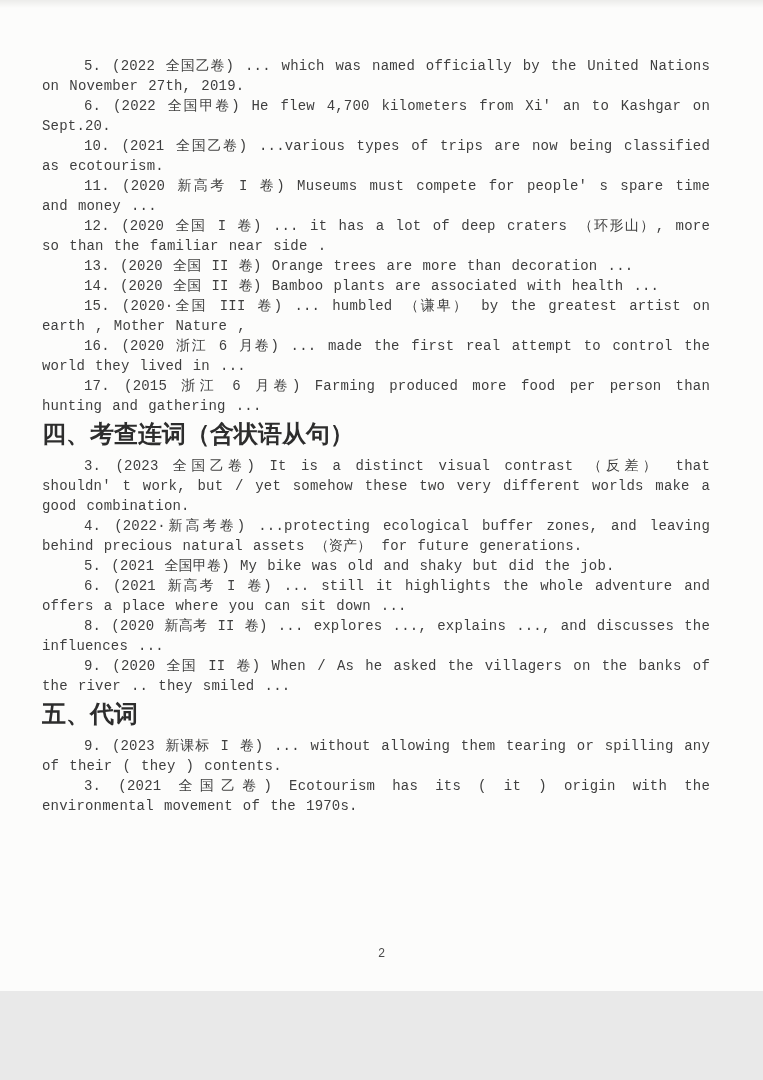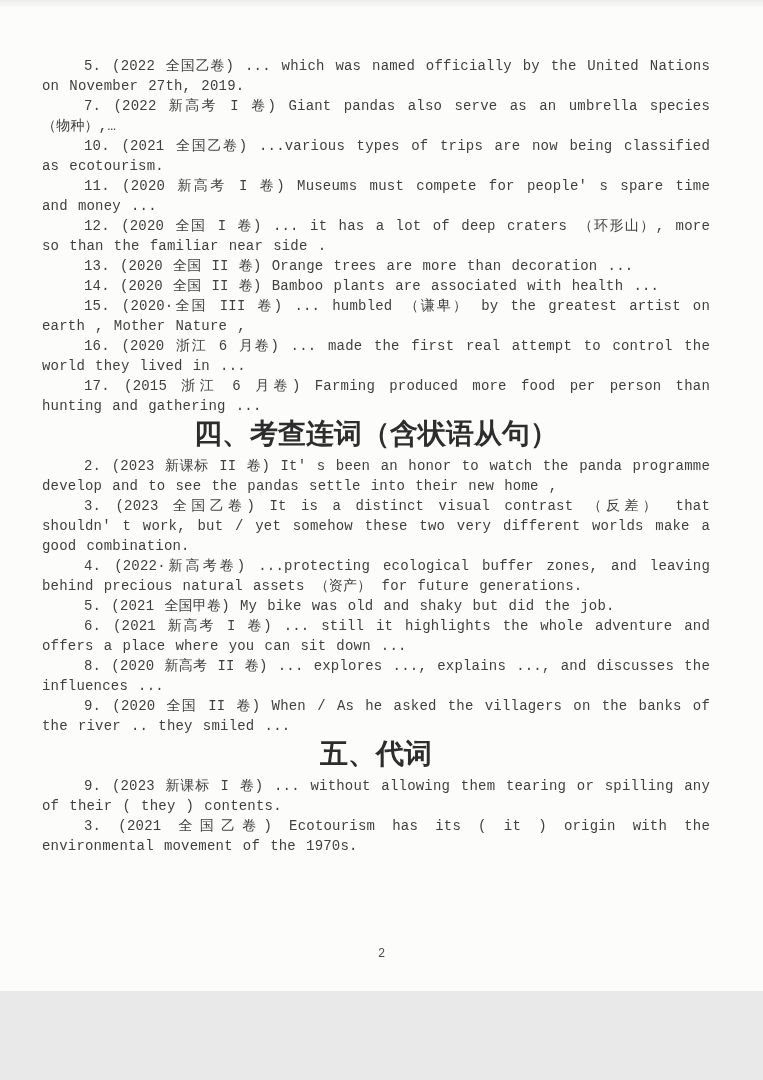--- a/index.html
+++ b/index.html
@@ -29,57 +29,56 @@
     font-size: 14px;
     line-height: 20px;
     text-align: justify;
     text-indent: 42px;
     letter-spacing: 0.2px;
     word-spacing: 1.5px;
   }
   h2.heading {
     font-family: "Liberation Sans", "DejaVu Sans", sans-serif;
     font-weight: bold;
-    font-size: 28px;
+    font-size: 24px;
     line-height: 26px;
     color: #2d2d2d;
-    text-align: center;
+    text-align: left;
     margin: 5px 0 9px 0;
   }
   .footer {
     position: absolute;
     left: 0;
     bottom: 30px;
     width: 100%;
     text-align: center;
     font-size: 12px;
     color: #4a4a4a;
   }
 </style>
 </head>
 <body>
 
 <div class="page">
   <div class="scan-edge"></div>
 
   <div class="doc-body">
     <p class="item">5. (2022 全国乙卷) ... which was named officially by the United Nations on November 27th, 2019.</p>
-    <p class="item">7. (2022 新高考 I 卷) Giant pandas also serve as an umbrella species （物种）,…</p>
+    <p class="item">6. (2022 全国甲卷) He flew 4,700 kilometers from Xi' an to Kashgar on Sept.20.</p>
     <p class="item">10. (2021 全国乙卷) ...various types of trips are now being classified as ecotourism.</p>
     <p class="item">11. (2020 新高考 I 卷) Museums must compete for people' s spare time and money ...</p>
     <p class="item">12. (2020 全国 I 卷) ... it has a lot of deep craters （环形山）, more so than the familiar near side .</p>
     <p class="item">13. (2020 全国 II 卷) Orange trees are more than decoration ...</p>
     <p class="item">14. (2020 全国 II 卷) Bamboo plants are associated with health ...</p>
     <p class="item">15. (2020·全国 III 卷) ... humbled （谦卑） by the greatest artist on earth , Mother Nature ,</p>
     <p class="item">16. (2020 浙江 6 月卷) ... made the first real attempt to control the world they lived in ...</p>
     <p class="item">17. (2015 浙江 6 月卷)  Farming produced more food per person than hunting and gathering ...</p>
 
     <h2 class="heading">四、考查连词（含状语从句）</h2>
 
-    <p class="item">2. (2023 新课标 II 卷) It' s been an honor to watch the panda programme develop and to see the pandas settle into their new home ,</p>
     <p class="item">3. (2023 全国乙卷) It is a distinct visual contrast （反差） that shouldn' t work, but / yet somehow these two very different worlds make a good combination.</p>
     <p class="item">4. (2022·新高考卷) ...protecting ecological buffer zones, and leaving behind precious natural assets （资产） for future generations.</p>
     <p class="item">5. (2021 全国甲卷) My bike was old and shaky but did the job.</p>
     <p class="item">6. (2021 新高考 I 卷) ... still it highlights the whole adventure and offers a place where you can sit down ...</p>
     <p class="item">8. (2020 新高考 II 卷) ... explores ..., explains ..., and discusses the influences ...</p>
     <p class="item">9. (2020 全国 II 卷)  When / As he asked the villagers on the banks of the river .. they smiled ...</p>
 
     <h2 class="heading">五、代词</h2>
 
     <p class="item">9. (2023 新课标 I 卷) ... without allowing them tearing or spilling any of their ( they ) contents.</p>

